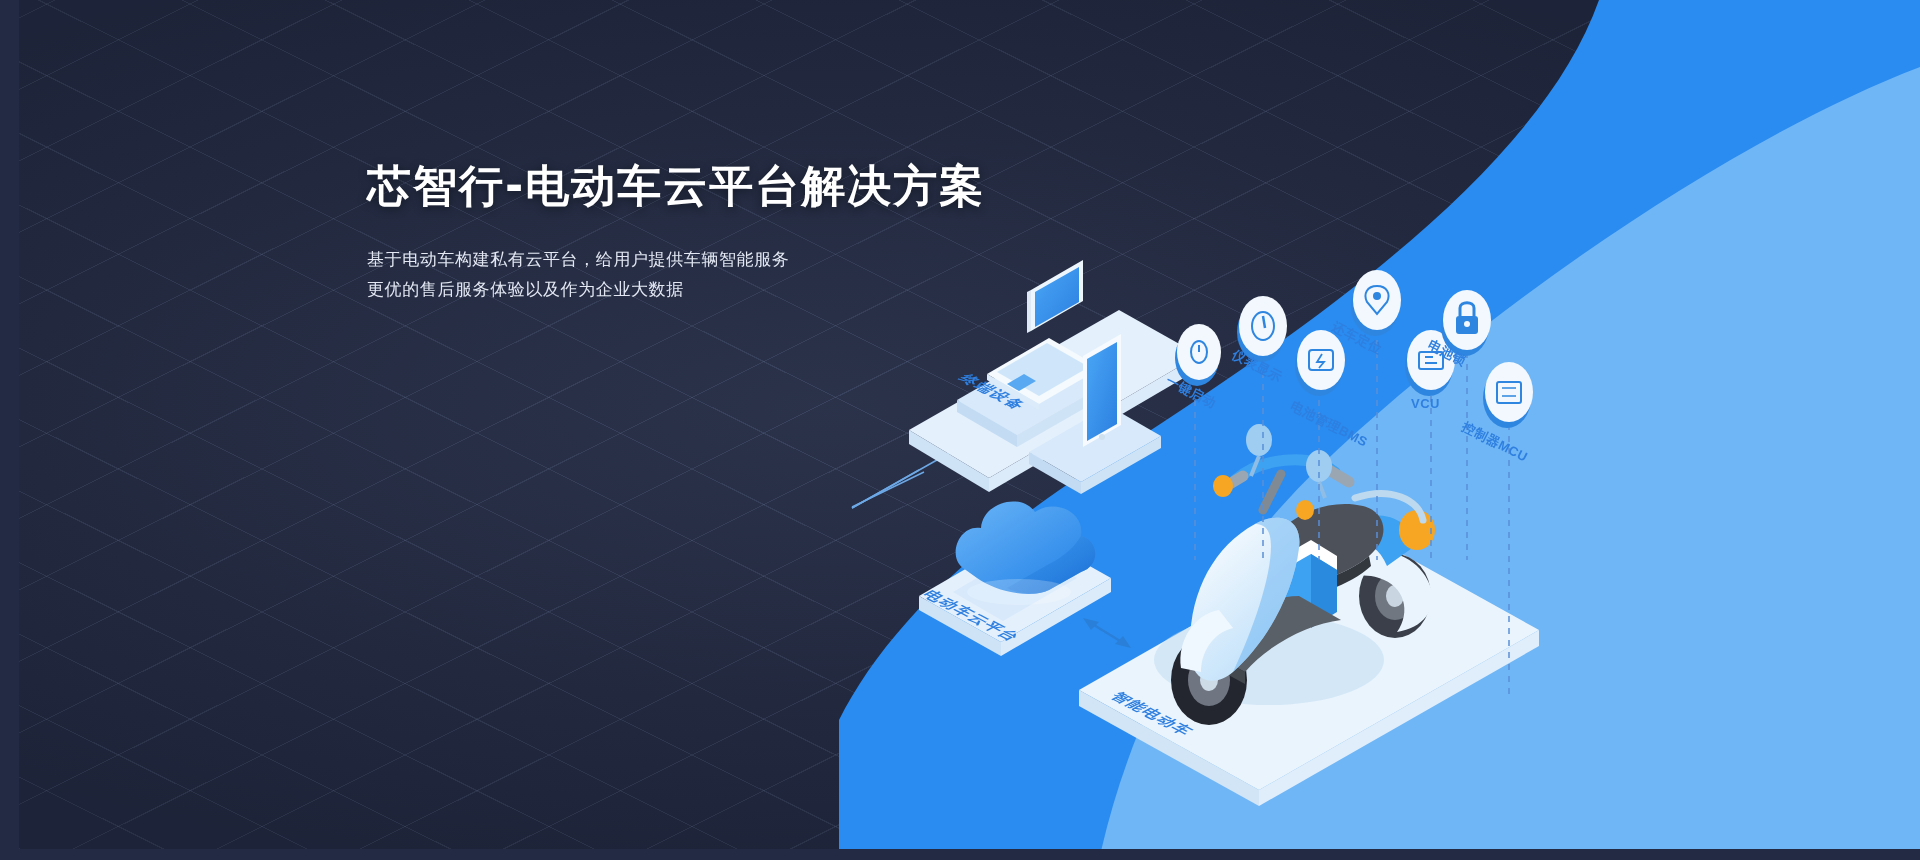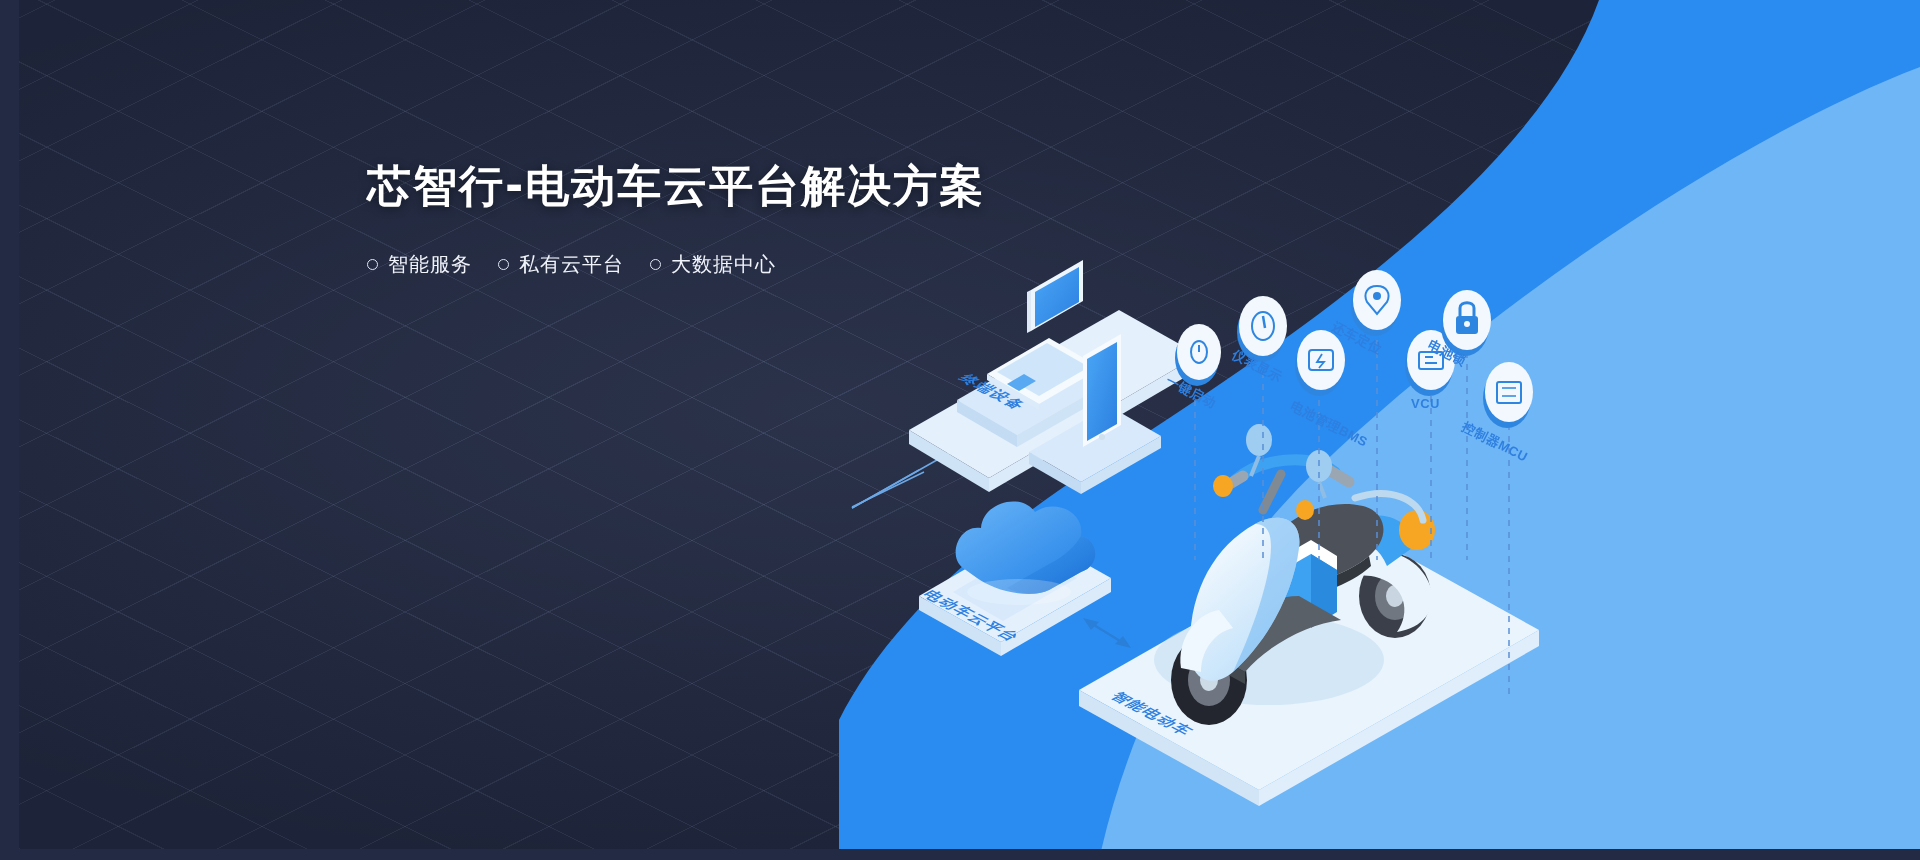--- a/index.html
+++ b/index.html
@@ -72,35 +72,25 @@
   <div class="vignette"></div>
 
   <svg class="wave-svg" viewBox="0 0 1100 860" preserveAspectRatio="none">
     <path d="M1100,0 L760,0 C700,170 470,330 250,470 C120,555 40,640 0,720 L0,860 L1100,860 Z" fill="#2a8cf0"></path>
     <path d="M1100,60 C930,120 700,270 520,430 C390,545 300,680 260,860 L1100,860 Z" fill="#6fb6f6"></path>
   </svg>
 
   <div class="copy">
     <div class="headline">芯智行-电动车云平台解决方案</div>
 
-
-    <div class="bullets">
-      <div class="bullet">
-        <span class="dot"></span>
-        <span>智能服务</span>
-      </div>
-      <div class="bullet">
-        <span class="dot"></span>
-        <span>私有云平台</span>
-      </div>
-      <div class="bullet">
-        <span class="dot"></span>
-        <span>大数据中心</span>
-      </div>
+    <div class="sub">
+      <div>基于电动车构建私有云平台，给用户提供车辆智能服务</div>
+      <div>更优的售后服务体验以及作为企业大数据</div>
     </div>
+
   </div>
 
   <svg class="scene" viewBox="0 0 1920 860">
     <defs>
       <linearGradient id="gScreen" x1="0" y1="0" x2="1" y2="1">
         <stop offset="0" stop-color="#4aa6f5"></stop>
           <stop offset="1" stop-color="#2b7fe0"></stop>
       </linearGradient>
       <linearGradient id="gCloud" x1="0" y1="0" x2="1" y2="1">
         <stop offset="0" stop-color="#69b4f7"></stop>

